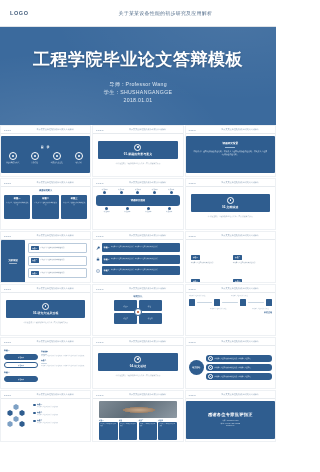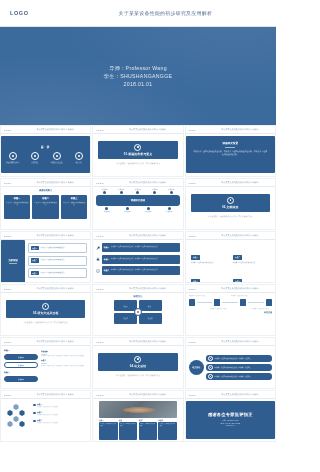--- a/index.html
+++ b/index.html
@@ -104,20 +104,21 @@
 <body>
 
 <div class="page">
 
   <div class="topbar">
     <div class="logo">LOGO</div>
     <div class="topbar-title">关于某某设备性能的初步研究及应用解析</div>
   </div>
 
   <div class="hero">
+    <div class="hero-title">工程学院毕业论文答辩模板</div>
     <div class="hero-sub">
       <div>导师：Professor Wang</div>
       <div>学生：SHUSHANGANGGE</div>
       <div>2018.01.01</div>
     </div>
   </div>
 
   <div class="grid">
 
     <div class="slide">

